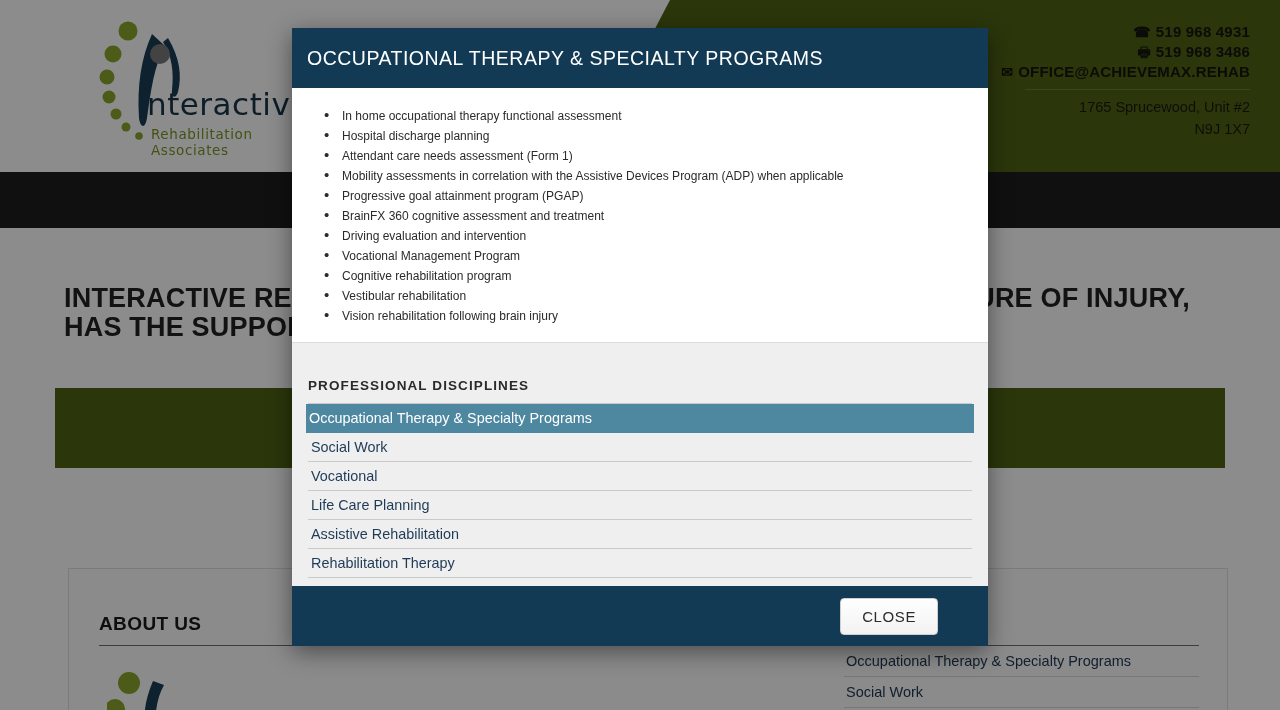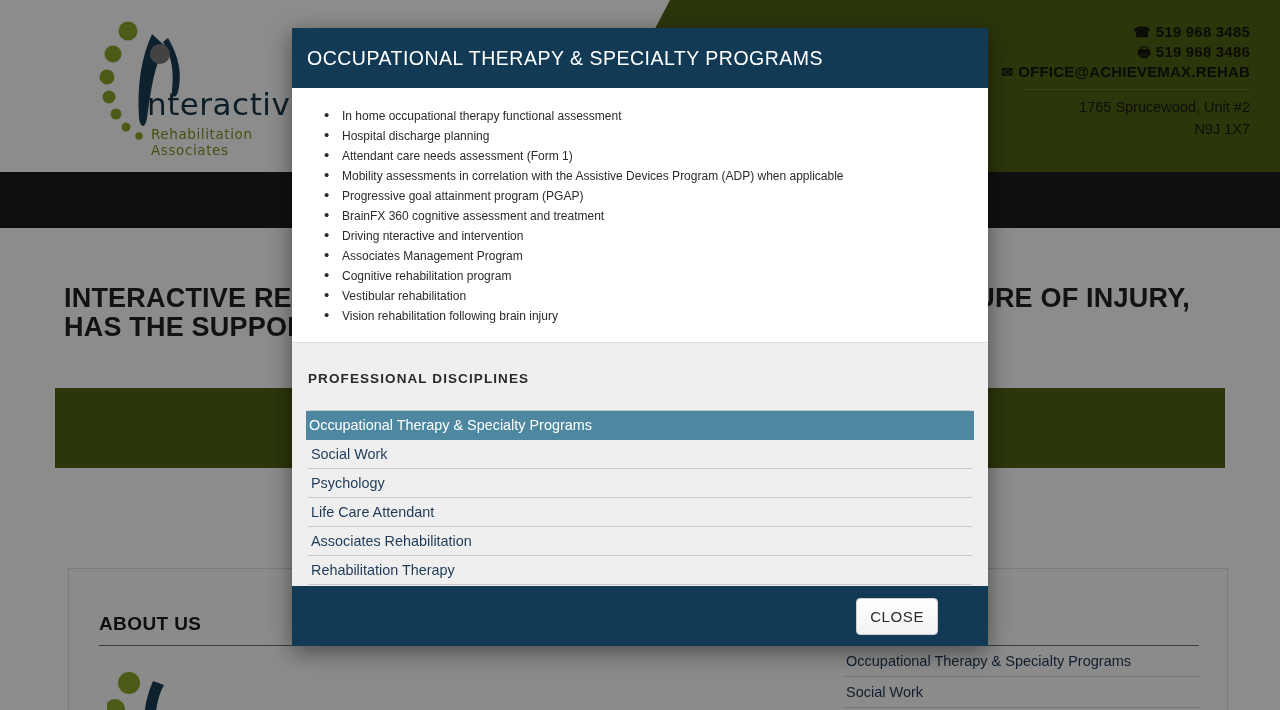--- a/index.html
+++ b/index.html
@@ -155,22 +155,23 @@
     font-size: 15px; color: #2b2b2b;
   }
 
   .modal-sub {
     flex: 0 0 244px; background: #efefef;
     border-top: 1px solid #dcdcdc;
     padding: 28px 16px 0 16px; overflow: hidden;
   }
   .sub-heading {
     font-size: 13.5px; font-weight: bold; color: #2a2a2a;
-    letter-spacing: 1.1px; padding-bottom: 24px;
+    letter-spacing: 1.1px; padding-bottom: 10px;
     border-bottom: 1px solid #c9c9c9;
+    margin-top: 7px;
   }
   .disc-list { }
   .disc-item {
     font-size: 14.4px; color: #1e3a57;
     padding: 6px 0 6px 3px;
     border-bottom: 1px solid #c9c9c9;
     line-height: 16px;
   }
   .disc-item.selected {
     background: #4d88a0; color: #ffffff;
@@ -181,21 +182,21 @@
 
   .modal-footer {
     flex: 1 1 auto; background: #123a54;
     display: flex; align-items: center; justify-content: flex-end;
     padding-right: 50px;
   }
   .close-btn {
     background: linear-gradient(#ffffff, #f2f2f2);
     border: 1px solid #cfcfcf; border-radius: 4px;
     color: #2b2b2b; font-size: 15px; letter-spacing: .6px;
-    padding: 9px 13px; cursor: pointer;
+    padding: 9px 21px; cursor: pointer;
     font-family: "Liberation Sans", sans-serif;
   }
 </style>
 </head>
 <body>
 
 <div id="page">
 
   <div id="page-behind">
 
@@ -214,21 +215,21 @@
           <path d="M97 20 C 86 44, 82 72, 84 104 C 85 113, 90 116, 92 104 C 96 76, 99 52, 110 32 Z" fill="#1b3c55"></path>
           <path d="M113 24 C 125 44, 127 62, 123 78 C 121 85, 116 84, 117 76 C 119 58, 117 42, 108 28 Z" fill="#1b3c55"></path>
           <circle cx="105" cy="40" r="10" fill="#7b7b7b"></circle>
         </svg>
         <div class="logo-text">nteractive</div>
         <div class="logo-sub">Rehabilitation Associates</div>
       </div>
 
       <div class="contact-block">
         <div class="contact-line">
-          <span class="ci">☎</span><span>519 968 3485</span>
+          <span class="ci">☎</span><span>519 968 4931</span>
         </div>
         <div class="contact-line">
           <span class="ci">🖶</span><span>519 968 3486</span>
         </div>
         <div class="contact-line">
           <span class="ci">✉</span><span>OFFICE@ACHIEVEMAX.REHAB</span>
         </div>
         <div class="contact-rule"></div>
         <div class="addr-line">1765 Sprucewood, Unit #2</div>
         <div class="addr-line">N9J 1X7</div>
@@ -282,36 +283,36 @@
     </div>
 
     <div class="modal-body">
       <ul>
         <li>In home occupational therapy functional assessment</li>
         <li>Hospital discharge planning</li>
         <li>Attendant care needs assessment (Form 1)</li>
         <li>Mobility assessments in correlation with the Assistive Devices Program (ADP) when applicable</li>
         <li>Progressive goal attainment program (PGAP)</li>
         <li>BrainFX 360 cognitive assessment and treatment</li>
-        <li>Driving nteractive and intervention</li>
-        <li>Associates Management Program</li>
+        <li>Driving evaluation and intervention</li>
+        <li>Vocational Management Program</li>
         <li>Cognitive rehabilitation program</li>
         <li>Vestibular rehabilitation</li>
         <li>Vision rehabilitation following brain injury</li>
       </ul>
     </div>
 
     <div class="modal-sub">
       <div class="sub-heading">PROFESSIONAL DISCIPLINES</div>
       <div class="disc-list">
         <div class="disc-item selected">Occupational Therapy &amp; Specialty Programs</div>
         <div class="disc-item">Social Work</div>
-        <div class="disc-item">Psychology</div>
-        <div class="disc-item">Life Care Attendant</div>
-        <div class="disc-item">Associates Rehabilitation</div>
+        <div class="disc-item">Vocational</div>
+        <div class="disc-item">Life Care Planning</div>
+        <div class="disc-item">Assistive Rehabilitation</div>
         <div class="disc-item">Rehabilitation Therapy</div>
       </div>
     </div>
 
     <div class="modal-footer">
       <button class="close-btn">CLOSE</button>
     </div>
 
   </div>
 

